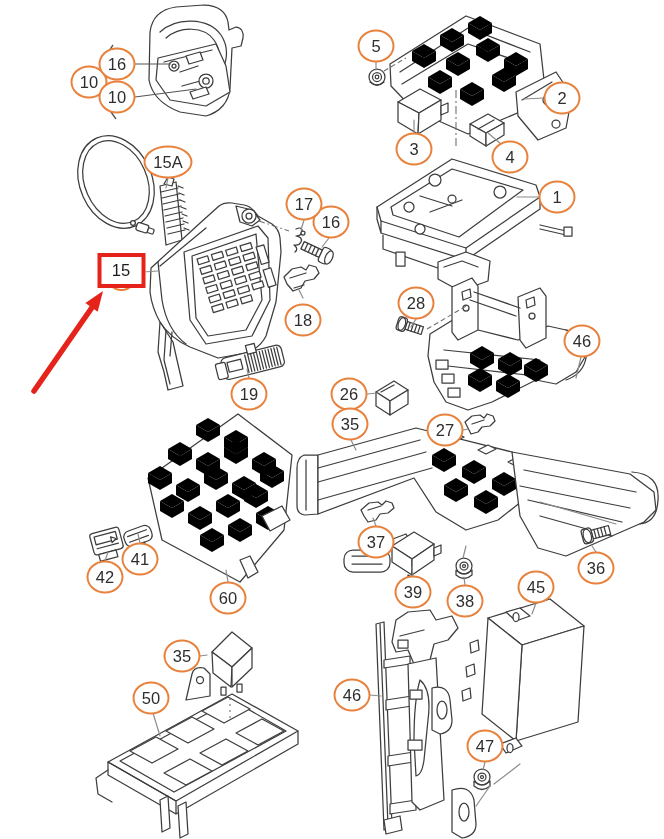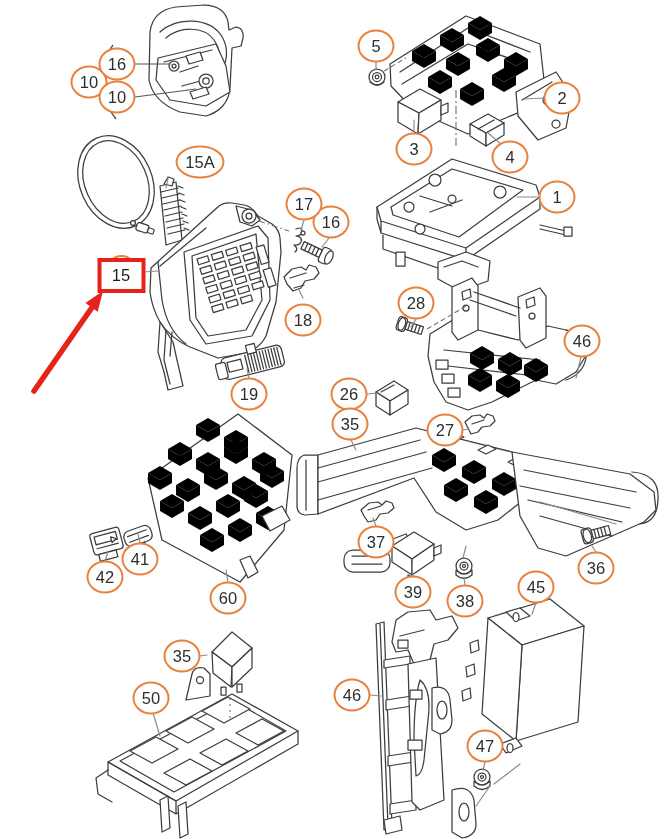--- a/index.html
+++ b/index.html
@@ -6,23 +6,23 @@
   body{width:664px;height:839px;position:relative;font-family:"Liberation Sans",sans-serif;}
   .stage{position:absolute;left:0;top:0;width:664px;height:839px;overflow:hidden;}
   svg{position:absolute;left:0;top:0;}
   svg .part path, svg .part rect, svg .part ellipse, svg .part circle, svg .part polygon{
     fill:#ffffff;stroke:#3d3d3d;stroke-width:1.25;stroke-linejoin:round;stroke-linecap:round;}
   svg .part .nf{fill:none;}
   svg line{stroke-linecap:round;}
   .callout{position:absolute;width:37px;height:33px;border:2px solid #e8813c;border-radius:50%;
     background:#ffffff;display:flex;align-items:center;justify-content:center;
     transform:translate(-50%,-50%);font-size:16.5px;color:#2e2e2e;box-sizing:border-box;z-index:5;cursor:pointer;}
-  .callout.wide{width:49px;margin-left:32px;}
+  .callout.wide{width:49px;}
   .hl-wrap{position:absolute;width:63px;height:40px;transform:translate(-50%,-50%);
-    display:flex;align-items:flex-end;justify-content:center;z-index:6;cursor:pointer;}
+    display:flex;align-items:flex-start;justify-content:center;z-index:6;cursor:pointer;}
   .hl-ring{position:absolute;left:50%;top:50%;transform:translate(-50%,-50%);
     width:33px;height:36px;border:2px solid #e8813c;border-radius:50%;box-sizing:border-box;}
   .hl-box{position:relative;width:40px;height:27px;background:#ffffff;border:4px solid #e5231b;
     display:flex;align-items:center;justify-content:center;font-size:16.5px;color:#1c1c1c;box-sizing:content-box;}
 </style>
 </head>
 <body>
 
 <div class="stage">
 

